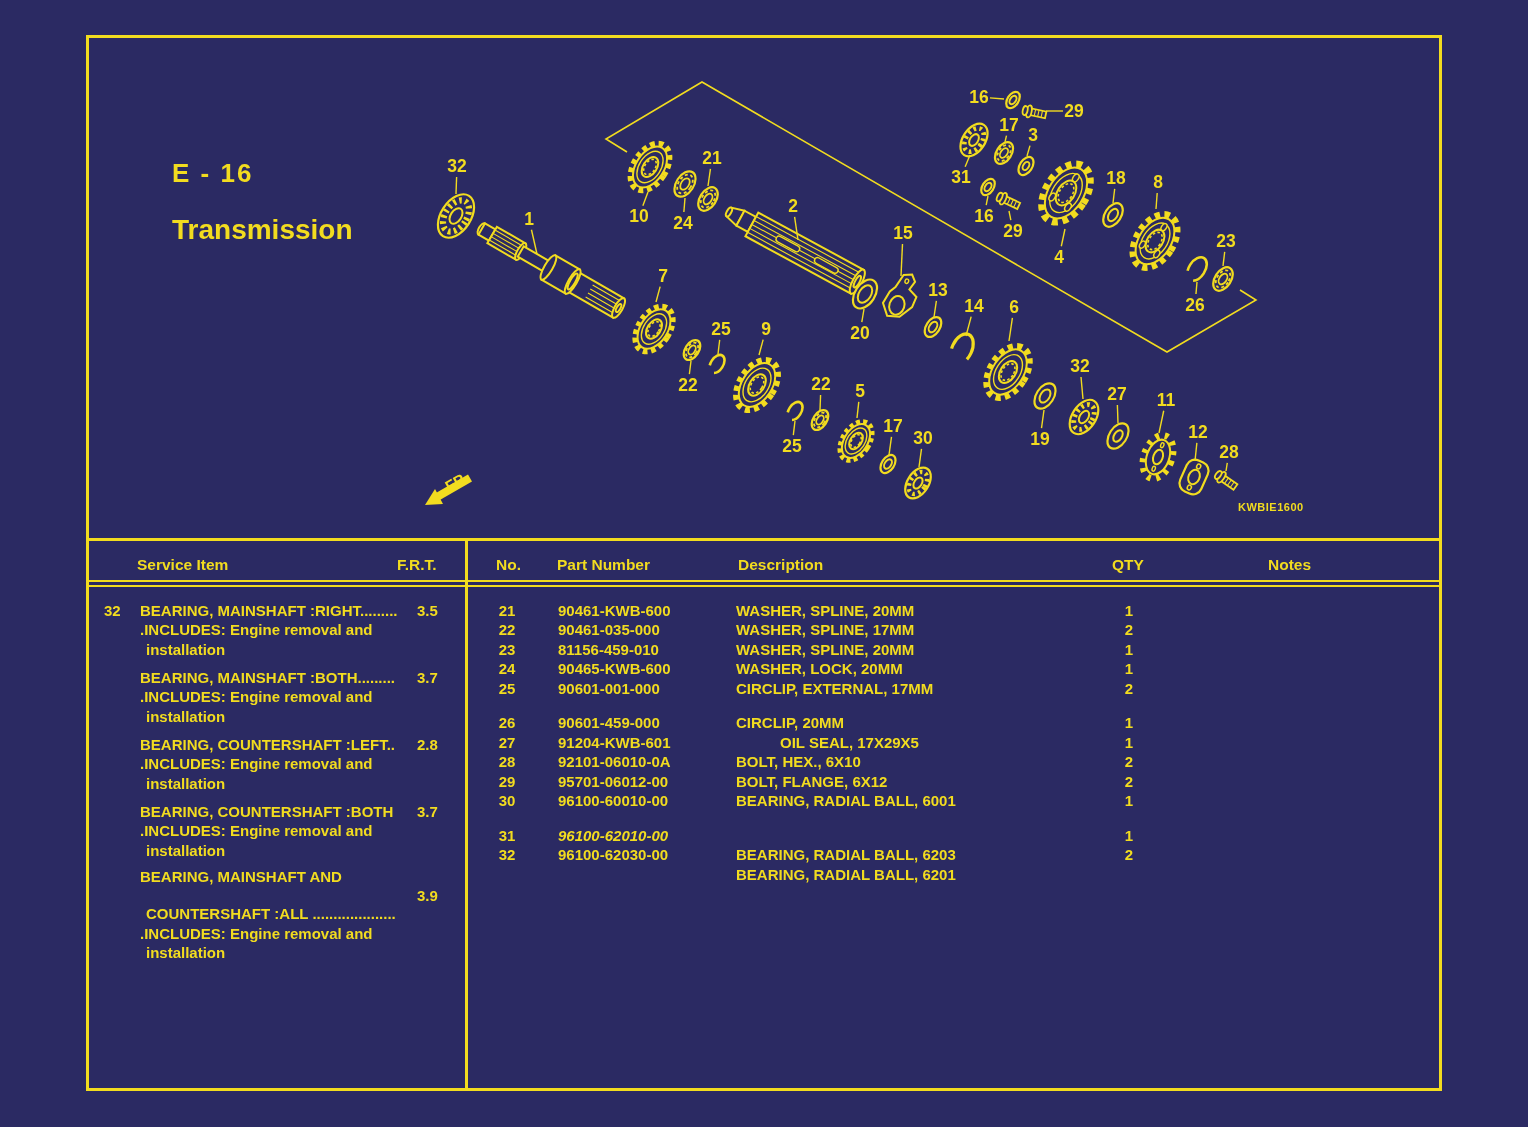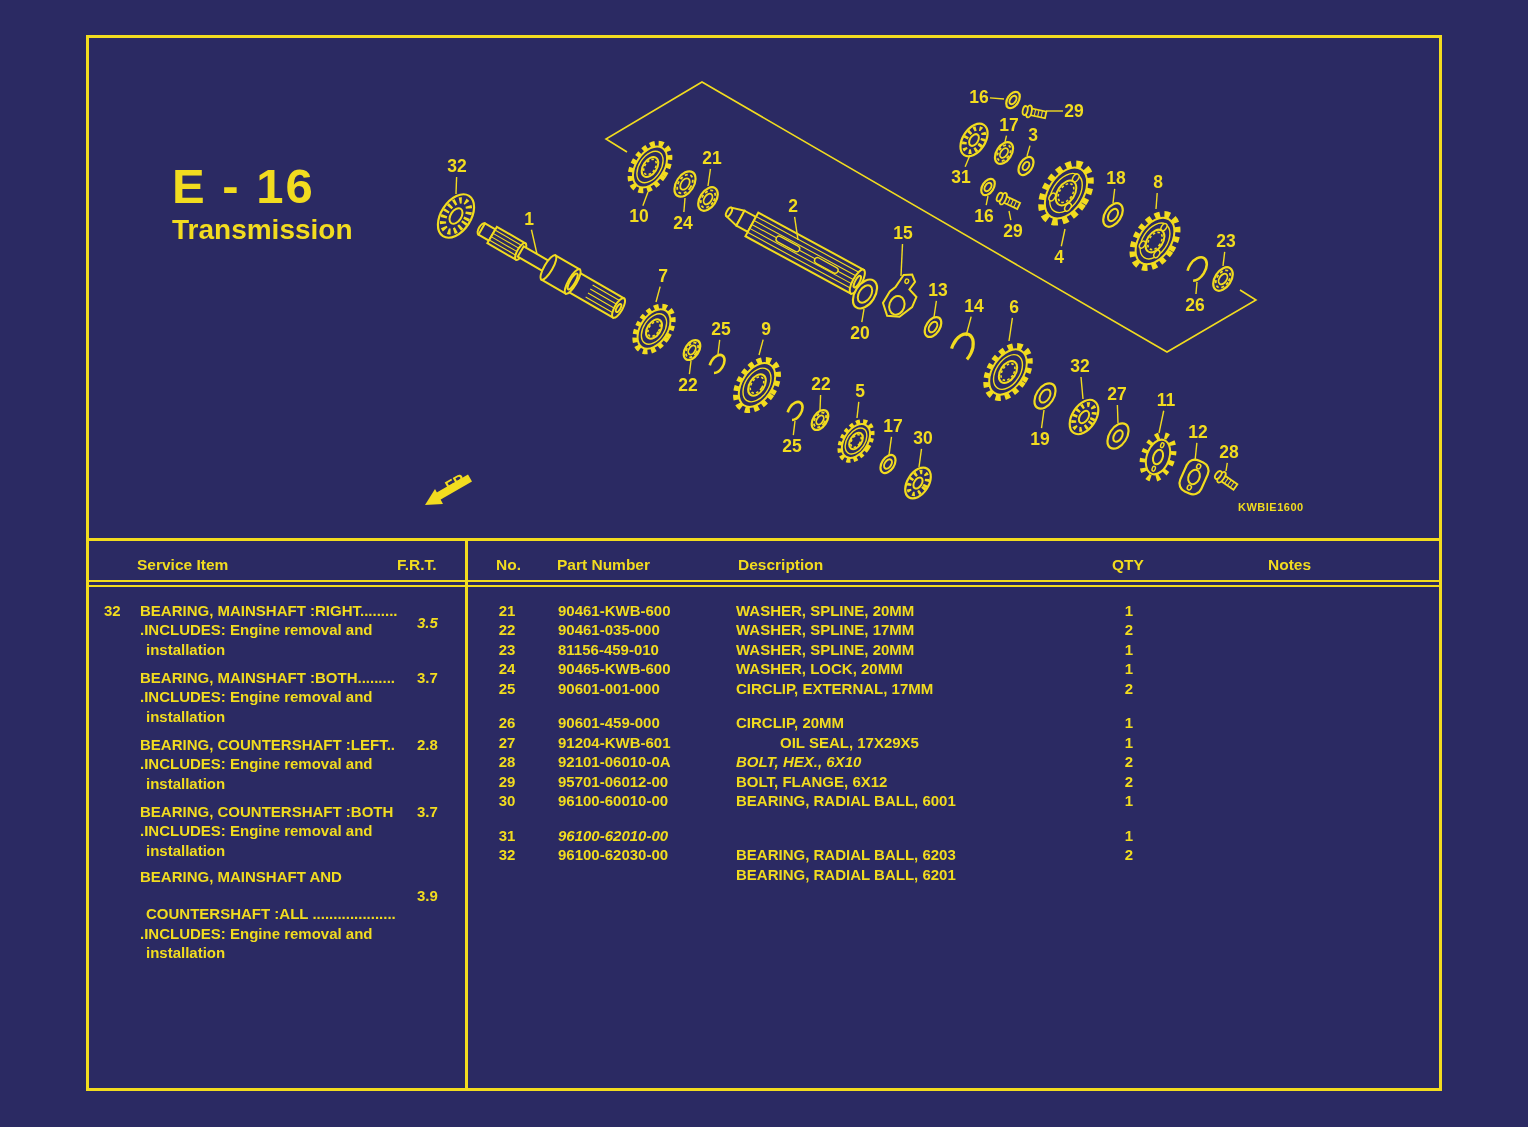--- a/index.html
+++ b/index.html
@@ -1,20 +1,20 @@
 <!DOCTYPE html>
 <html><head>
 <meta charset="utf-8">
 <style>
   html,body{margin:0;padding:0;background:#232258;}
   #page{position:relative;width:1528px;height:1127px;background:#2b2a63;overflow:hidden;
         font-family:"Liberation Sans",sans-serif;font-weight:bold;color:#f2dc1f;}
   .abs{position:absolute;}
   #frame{left:86px;top:35px;width:1356px;height:1056px;border:3px solid #f2dc1f;box-sizing:border-box;}
-  #e-code{left:172px;top:158px;font-size:49px;letter-spacing:2px;text-align:center;}
+  #e-code{left:172px;top:158px;font-size:26px;letter-spacing:2px;text-align:center;}
   #subtitle{left:172px;top:214px;font-size:28px;}
   .hline{background:#f2dc1f;height:3px;left:86px;width:1356px;}
   .hline2{background:#f2dc1f;height:2px;left:86px;width:1356px;}
   #vdivider{background:#f2dc1f;width:3px;left:465px;top:538px;height:551px;}
   .th{font-size:15.5px;top:556px;white-space:pre;}
   .cell{position:absolute;font-size:15px;white-space:pre;}
   .srow{position:absolute;left:104px;width:360px;font-size:15px;line-height:19.4px;}
   .srow .ref{position:absolute;left:0;top:0;}
   .srow .lines{margin-left:36px;}
   .srow .frt{position:absolute;left:313px;}
@@ -364,21 +364,21 @@
   <div class="abs th" style="left:1268px">Notes</div>
 
   <div id="service-rows">
       <div class="srow" style="top: 601px;">
         <span class="ref">32</span>
         <div class="lines">
           <div style="padding-left: 0px;">BEARING, MAINSHAFT :RIGHT.........</div>
           <div style="padding-left: 0px;">.INCLUDES: Engine removal and</div>
           <div style="padding-left: 6px;">installation</div>
         </div>
-        <span class="frt" style="top: 12px; font-style: italic;">3.5</span>
+        <span class="frt" style="top: 0px;">3.5</span>
       </div>
       <div class="srow" style="top: 668px;">
         <div class="lines">
           <div style="padding-left: 0px;">BEARING, MAINSHAFT :BOTH.........</div>
           <div style="padding-left: 0px;">.INCLUDES: Engine removal and</div>
           <div style="padding-left: 6px;">installation</div>
         </div>
         <span class="frt" style="top: 0px;">3.7</span>
       </div>
       <div class="srow" style="top: 735px;">
@@ -431,21 +431,21 @@
       <div class="cell" style="left: 490px; top: 714px; width: 34px; text-align: center;">26</div>
       <div class="cell" style="left: 558px; top: 714px;">90601-459-000</div>
       <div class="cell" style="left: 736px; top: 714px;">CIRCLIP, 20MM</div>
       <div class="cell" style="left: 1107px; top: 714px; width: 44px; text-align: center;">1</div>
       <div class="cell" style="left: 490px; top: 733.6px; width: 34px; text-align: center;">27</div>
       <div class="cell" style="left: 558px; top: 733.6px;">91204-KWB-601</div>
       <div class="cell" style="left: 780px; top: 733.6px;">OIL SEAL, 17X29X5</div>
       <div class="cell" style="left: 1107px; top: 733.6px; width: 44px; text-align: center;">1</div>
       <div class="cell" style="left: 490px; top: 753.2px; width: 34px; text-align: center;">28</div>
       <div class="cell" style="left: 558px; top: 753.2px;">92101-06010-0A</div>
-      <div class="cell" style="left: 736px; top: 753.2px; font-style: italic;">BOLT, HEX., 6X10</div>
+      <div class="cell" style="left: 736px; top: 753.2px;">BOLT, HEX., 6X10</div>
       <div class="cell" style="left: 1107px; top: 753.2px; width: 44px; text-align: center;">2</div>
       <div class="cell" style="left: 490px; top: 772.8px; width: 34px; text-align: center;">29</div>
       <div class="cell" style="left: 558px; top: 772.8px;">95701-06012-00</div>
       <div class="cell" style="left: 736px; top: 772.8px;">BOLT, FLANGE, 6X12</div>
       <div class="cell" style="left: 1107px; top: 772.8px; width: 44px; text-align: center;">2</div>
       <div class="cell" style="left: 490px; top: 792.4px; width: 34px; text-align: center;">30</div>
       <div class="cell" style="left: 558px; top: 792.4px;">96100-60010-00</div>
       <div class="cell" style="left: 736px; top: 792.4px;">BEARING, RADIAL BALL, 6001</div>
       <div class="cell" style="left: 1107px; top: 792.4px; width: 44px; text-align: center;">1</div>
       <div class="cell" style="left: 490px; top: 826.5px; width: 34px; text-align: center;">31</div>

